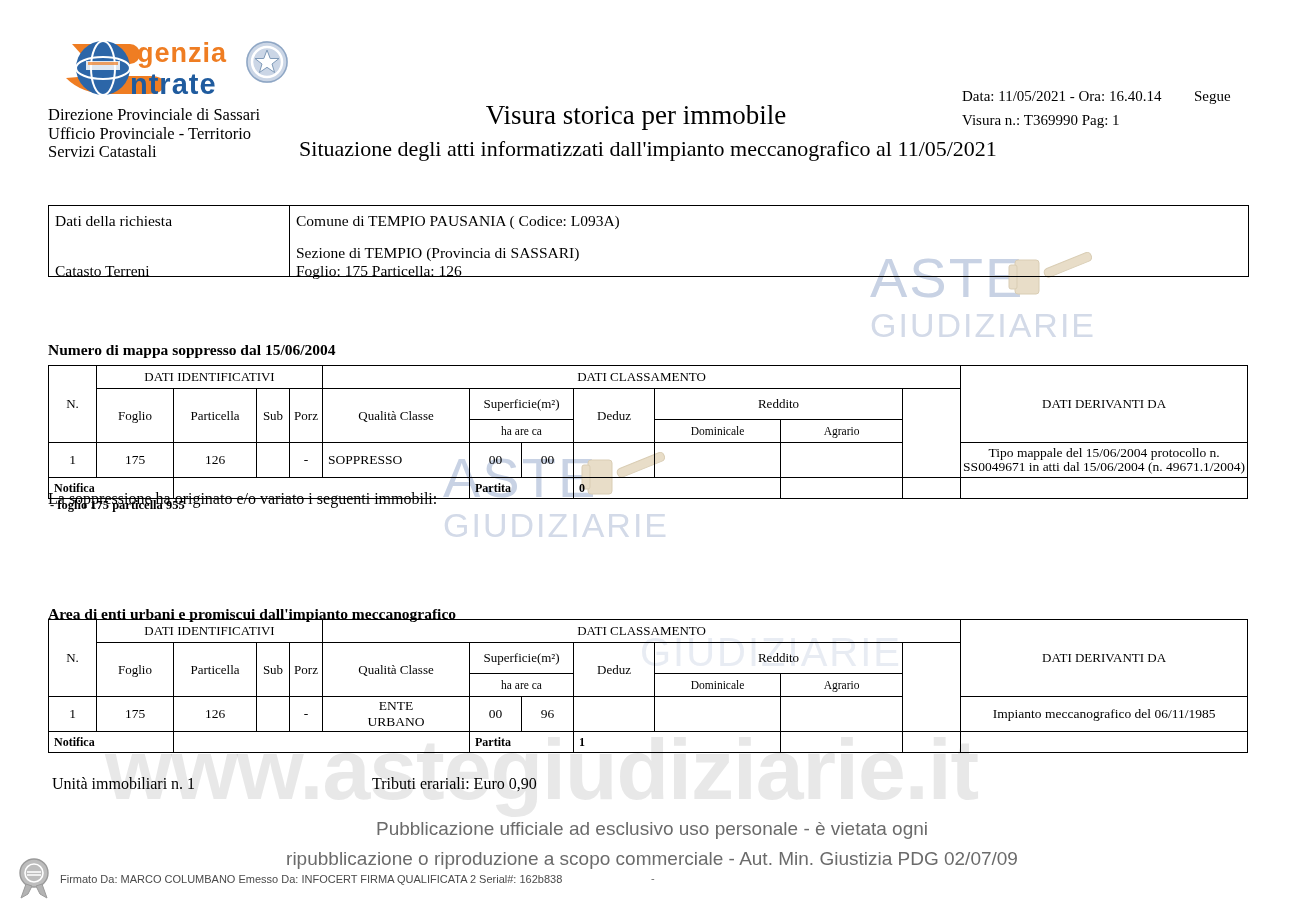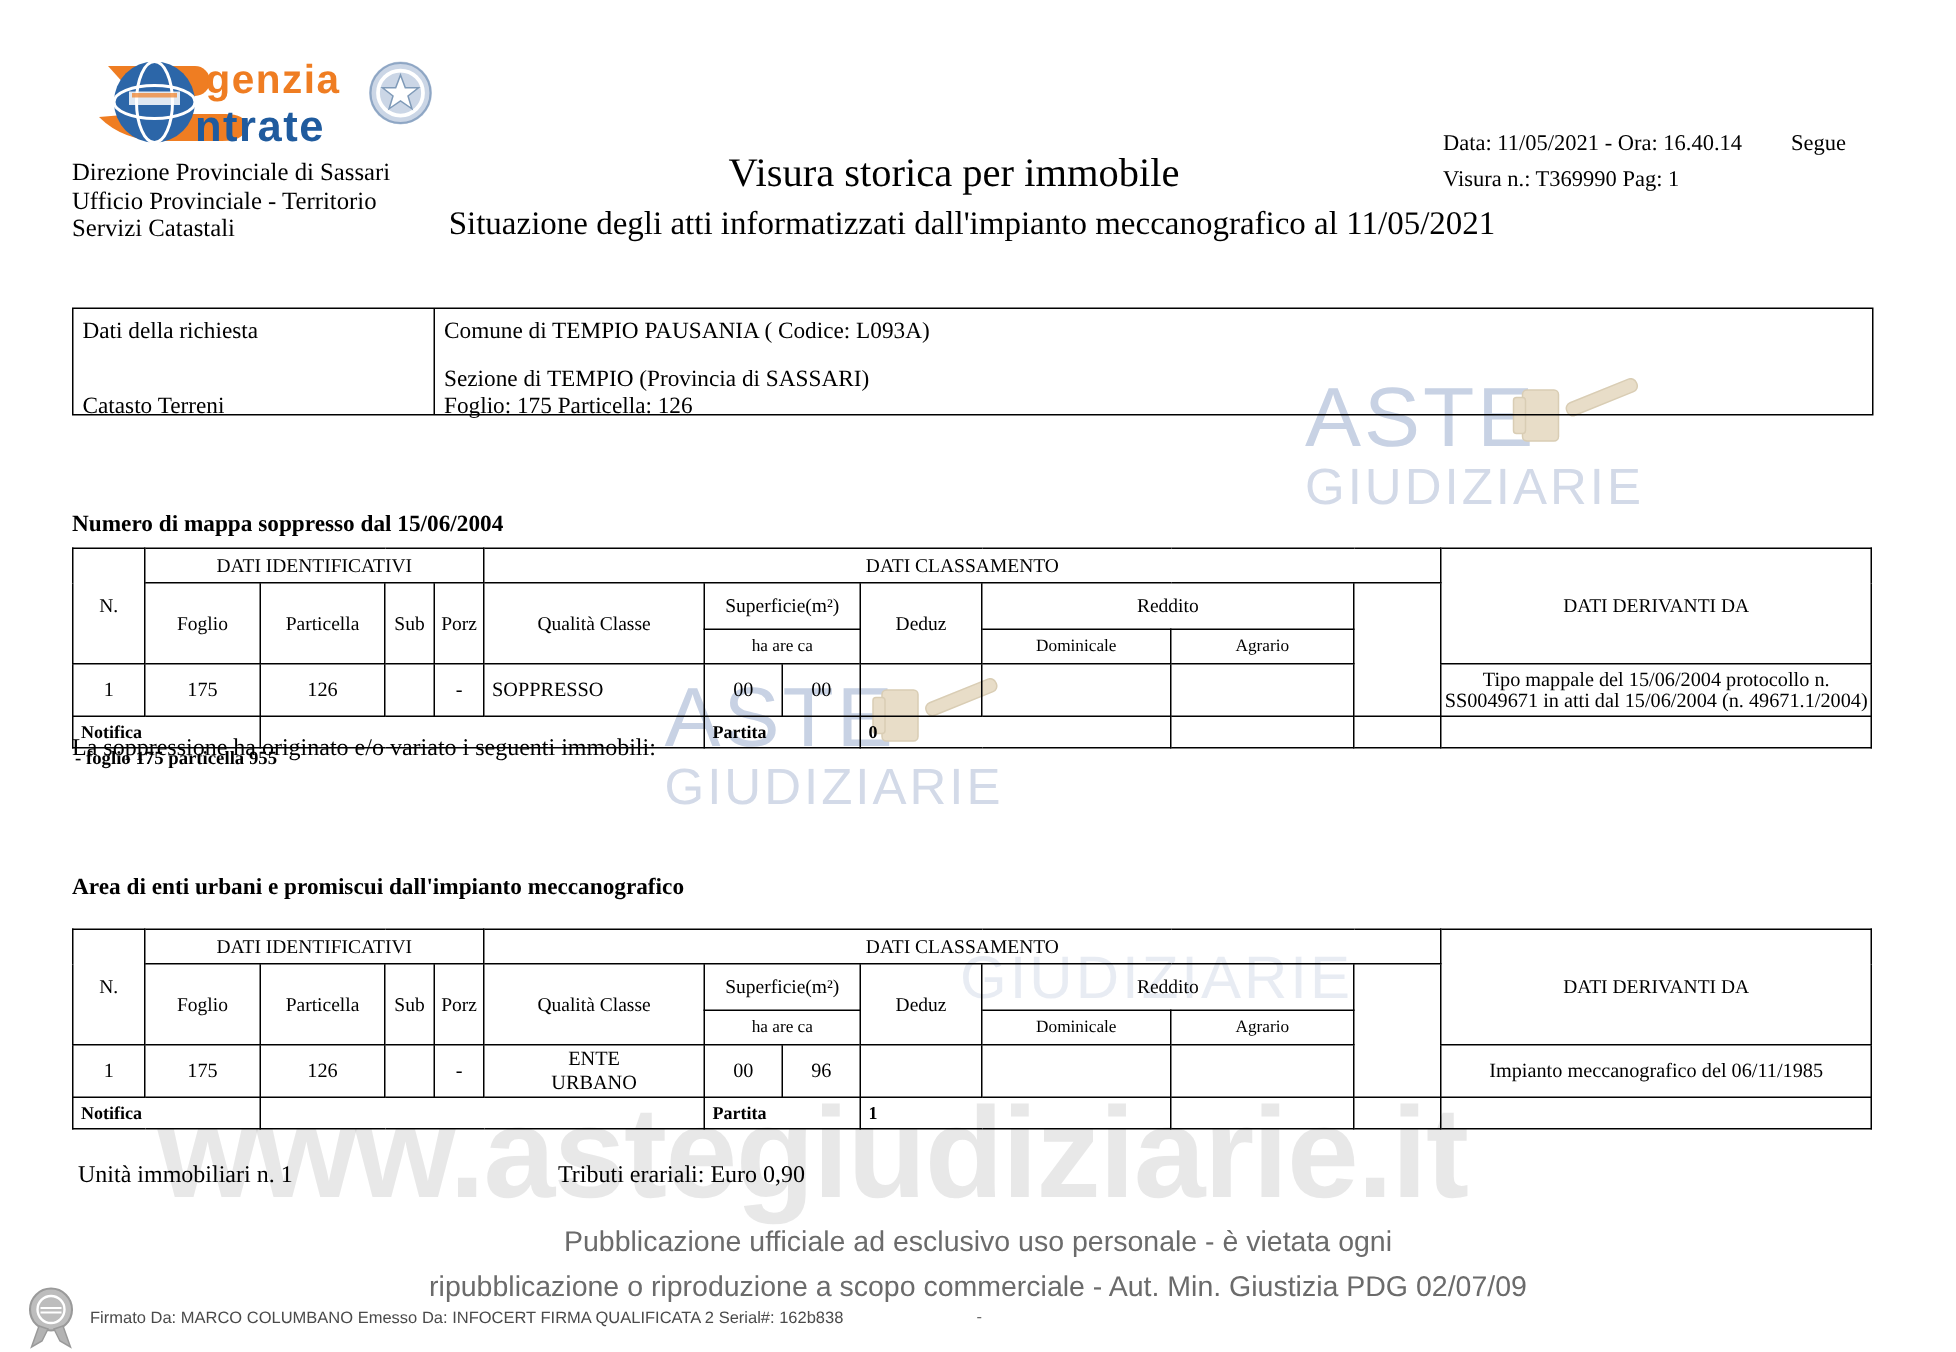--- a/index.html
+++ b/index.html
@@ -246,21 +246,21 @@
         <td></td>
         <td></td>
         <td></td>
       </tr>
     </tbody>
   </table>
 
   <div class="txt" style="left:48px;top:490px;font-size:16px;">La soppressione ha originato e/o variato i seguenti immobili:</div>
   <div class="txt" style="left:50px;top:498px;font-size:12.5px;font-weight:700;">- foglio 175 particella 955</div>
 
-  <div class="sec-title" style="left:48px;top:583px;">Area di enti urbani e promiscui  dall'impianto meccanografico</div>
+  <div class="sec-title" style="left:48px;top:605px;">Area di enti urbani e promiscui  dall'impianto meccanografico</div>
 
   <table class="ct" style="left:48px;top:619px;width:1199px;">
     <colgroup>
       <col style="width:48px">
         <col style="width:77px">
         <col style="width:83px">
         <col style="width:33px">
       <col style="width:33px">
         <col style="width:147px">
         <col style="width:52px">

